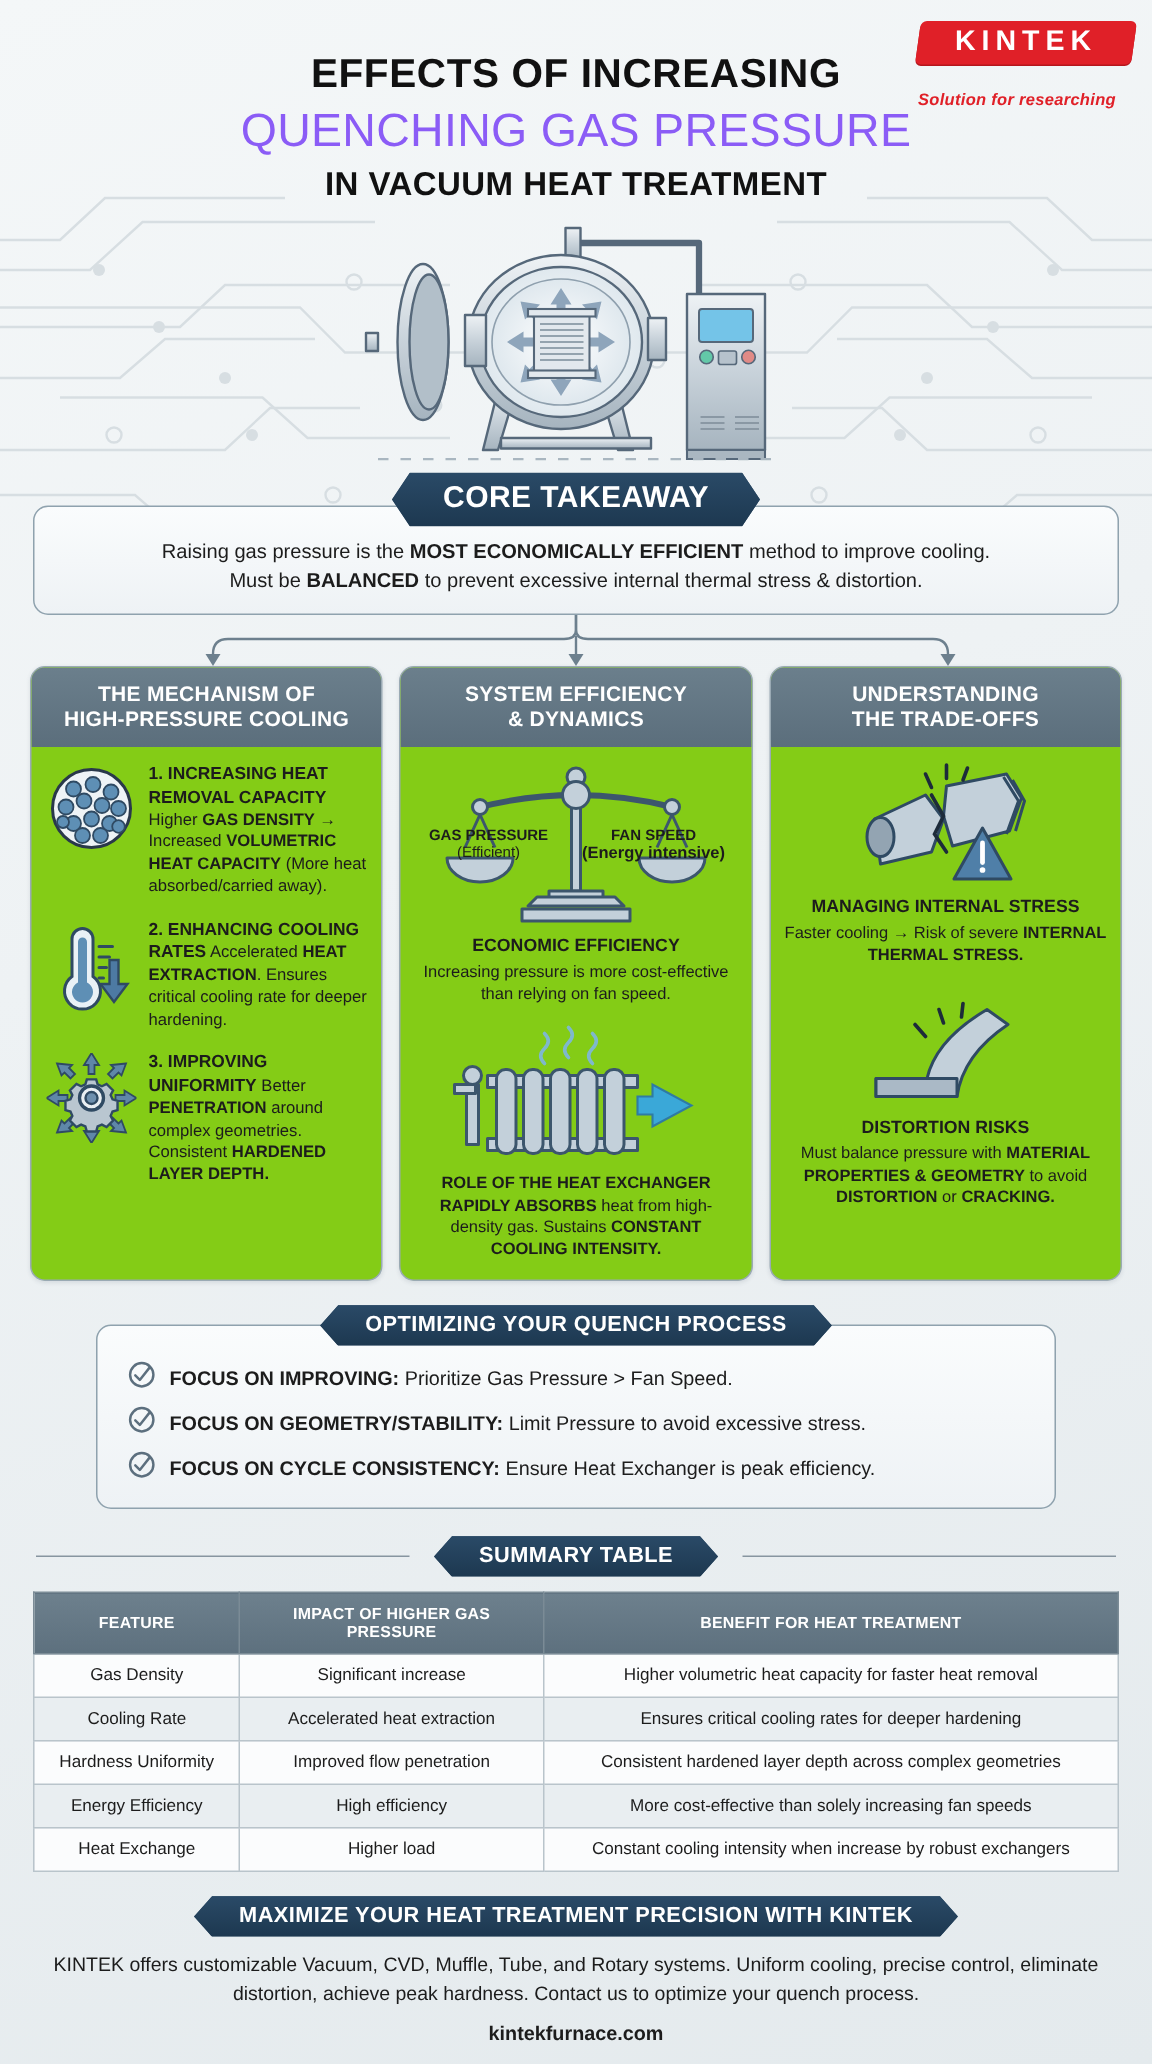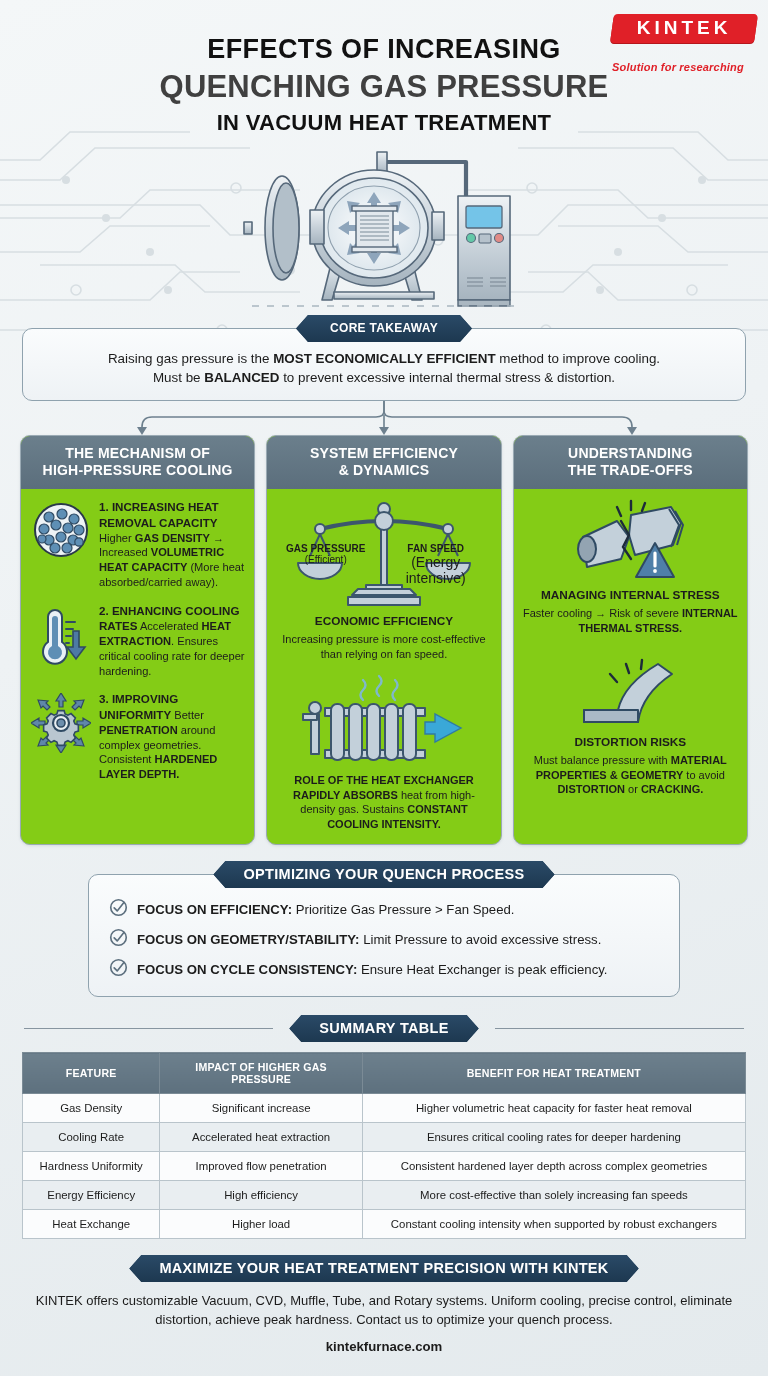--- a/index.html
+++ b/index.html
@@ -24,31 +24,31 @@
     display:block; transform: skewX(8deg); color:#fff; font-weight:bold;
     font-size:19px; letter-spacing:4px; text-align:center; font-family:"Liberation Sans",sans-serif;
   }
   .logo-tag {
     color:#e02028; font-style:italic; font-weight:bold; font-size:11px;
     margin-top:18px; letter-spacing:.2px;
   }
 
   .titles { padding-top:34px; text-align:center; }
   .t1 { font-size:27px; font-weight:bold; letter-spacing:.4px; color:#111; }
-  .t2 { font-size:31px; font-weight:bold; letter-spacing:.2px; color:#404040; margin-top:4px; }
+  .t2 { font-size:31px; font-weight:normal; letter-spacing:.2px; color:#8b5cf6; margin-top:4px; }
   .t3 { font-size:22px; font-weight:bold; letter-spacing:.3px; color:#111; margin-top:5px; }
 
   
   .hero { height:175px; display:flex; align-items:center; justify-content:center; margin-top:4px; }
 
   
   .ribbon-wrap { position:relative; display:flex; justify-content:center; }
   .ribbon {
     background:#22405c; color:#fff; font-weight:bold; text-align:center;
-    padding:6px 34px 7px; font-size:12px; letter-spacing:.3px;
+    padding:6px 34px 7px; font-size:20px; letter-spacing:.3px;
     clip-path: polygon(12px 0,calc(100% - 12px) 0,100% 50%,calc(100% - 12px) 100%,12px 100%,0 50%);
     position:relative; z-index:3;
     background-image: linear-gradient(180deg,#2a4a67 0%, #1d3850 100%);
   }
   .ribbon.small { font-size:14.5px; padding:5px 30px 6px; }
 
   
   .core-box {
     margin: -14px 22px 0; border:1.3px solid #8fa2ae; border-radius:10px;
     background:linear-gradient(180deg,#fafcfd,#eef2f5);
@@ -78,21 +78,21 @@
   .item .txt { flex:1; font-size:11.1px; line-height:1.33; }
   .item .txt b { font-weight:bold; }
   .ttl { font-weight:bold; font-size:11.6px; }
 
   .centered-block { text-align:center; }
   .centered-block .cap { font-size:11px; line-height:1.35; margin-top:4px; }
   .cap b { font-weight:bold; }
   .cap-ttl { font-weight:bold; font-size:11.8px; margin-top:3px; }
 
   
-  .opt-outer { padding:0 88px; margin-top:16px; }
+  .opt-outer { padding:0 64px; margin-top:16px; }
   .opt-box {
     border:1.3px solid #8fa2ae; border-radius:10px; margin-top:-14px;
     background:linear-gradient(180deg,#fafcfd,#eef2f5); padding:18px 20px 14px;
   }
   .opt-row { display:flex; align-items:center; gap:9px; font-size:13.2px; margin:5px 0 8px; }
   .opt-row:last-child { margin-bottom:2px; }
   .opt-row b { font-weight:bold; }
 
   
   .sum-head { margin-top:18px; display:flex; align-items:center; justify-content:center; gap:16px; padding:0 24px; }
@@ -377,21 +377,21 @@
               <path d="M14 64 h44 a22 16 0 0 1 -44 0z"></path>
               <path d="M142 64 h44 a22 16 0 0 1 -44 0z"></path>
               <path d="M82 86 h36 v6 h-36z"></path>
               <path d="M68 96 h64 l-6 -6 h-52z"></path>
               <path d="M64 98 h72 v8 h-72z" rx="3"></path>
             </g>
           </svg>
           <div style="position:absolute;left:2px;top:44px;width:44%;text-align:center;font-size:10px;font-weight:bold;">GAS PRESSURE</div>
           <div style="position:absolute;left:2px;top:55px;width:44%;text-align:center;font-size:10px;">(Efficient)</div>
           <div style="position:absolute;right:0;top:44px;width:52%;text-align:center;font-size:10px;font-weight:bold;">FAN SPEED</div>
-          <div style="position:absolute;right:0;top:55px;width:52%;text-align:center;font-size:14px;">(Energy intensive)</div>
+          <div style="position:absolute;right:0;top:55px;width:52%;text-align:center;font-size:11px;font-weight:bold;">(Energy intensive)</div>
         </div>
 
         <div class="cap-ttl">ECONOMIC EFFICIENCY</div>
         <div class="cap">Increasing pressure is more cost-effective than relying on fan speed.</div>
 
         <div style="margin-top:12px">
           <svg width="190" height="92" viewBox="0 0 190 92" style="display:block;margin:0 auto">
             <g stroke="#7fb8cc" stroke-width="2.4" fill="none" stroke-linecap="round">
               <path d="M74 6 q5 5 0 10 q-5 5 0 10"></path>
                 <path d="M90 2 q5 5 0 10 q-5 5 0 10"></path>
@@ -471,21 +471,21 @@
       <div class="ribbon small">OPTIMIZING YOUR QUENCH PROCESS</div>
     </div>
     <div class="opt-box">
       <div class="opt-row">
         <span>
           <svg width="19" height="19" viewBox="0 0 22 22">
               <circle cx="11" cy="11" r="9" fill="none" stroke="#5c6f7e" stroke-width="1.9"></circle>
               <path d="M6 11.5 l3.5 3.5 L17 5.5" fill="none" stroke="#5c6f7e" stroke-width="1.9" stroke-linecap="round" stroke-linejoin="round"></path>
             </svg>
         </span>
-        <span><b>FOCUS ON EFFICIENCY:</b><span> Prioritize Gas Pressure &gt; Fan Speed.</span></span>
+        <span><b>FOCUS ON IMPROVING:</b><span> Prioritize Gas Pressure &gt; Fan Speed.</span></span>
       </div>
       <div class="opt-row">
         <span>
           <svg width="19" height="19" viewBox="0 0 22 22">
               <circle cx="11" cy="11" r="9" fill="none" stroke="#5c6f7e" stroke-width="1.9"></circle>
               <path d="M6 11.5 l3.5 3.5 L17 5.5" fill="none" stroke="#5c6f7e" stroke-width="1.9" stroke-linecap="round" stroke-linejoin="round"></path>
             </svg>
         </span>
         <span><b>FOCUS ON GEOMETRY/STABILITY:</b><span> Limit Pressure to avoid excessive stress.</span></span>
       </div>
@@ -532,21 +532,21 @@
           <td class="c2">Consistent hardened layer depth across complex geometries</td>
         </tr>
         <tr>
           <td class="c0">Energy Efficiency</td>
           <td class="c1">High efficiency</td>
           <td class="c2">More cost-effective than solely increasing fan speeds</td>
         </tr>
         <tr>
           <td class="c0">Heat Exchange</td>
           <td class="c1">Higher load</td>
-          <td class="c2">Constant cooling intensity when supported by robust exchangers</td>
+          <td class="c2">Constant cooling intensity when increase by robust exchangers</td>
         </tr>
       </tbody>
   </table>
 
   <div class="foot-wrap">
     <div class="ribbon-wrap">
       <div class="ribbon small">MAXIMIZE YOUR HEAT TREATMENT PRECISION WITH KINTEK</div>
     </div>
     <div class="foot-text">KINTEK offers customizable Vacuum, CVD, Muffle, Tube, and Rotary systems. Uniform cooling, precise control, eliminate distortion, achieve peak hardness. Contact us to optimize your quench process.</div>
     <div class="foot-url">kintekfurnace.com</div>

